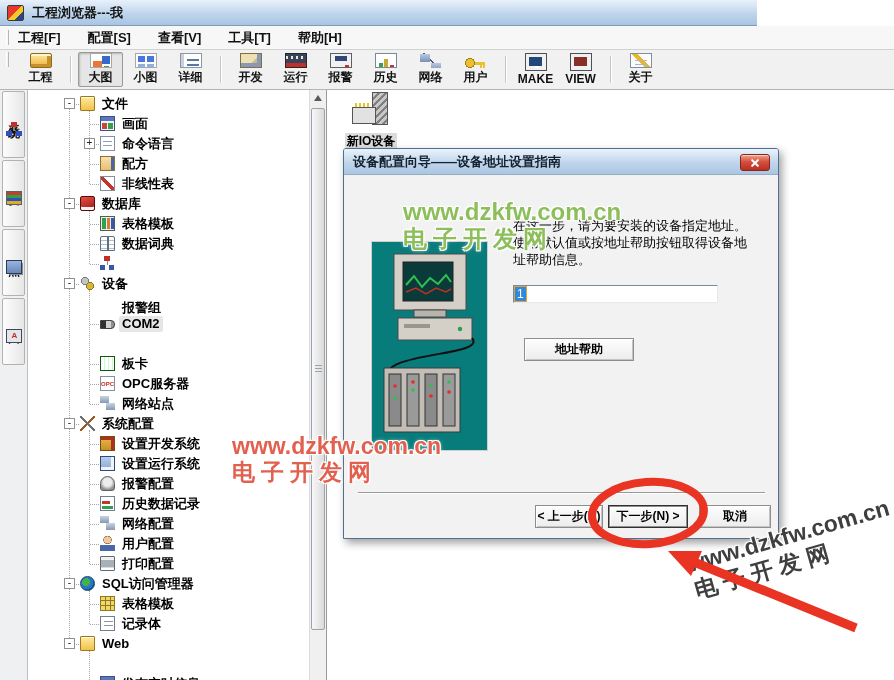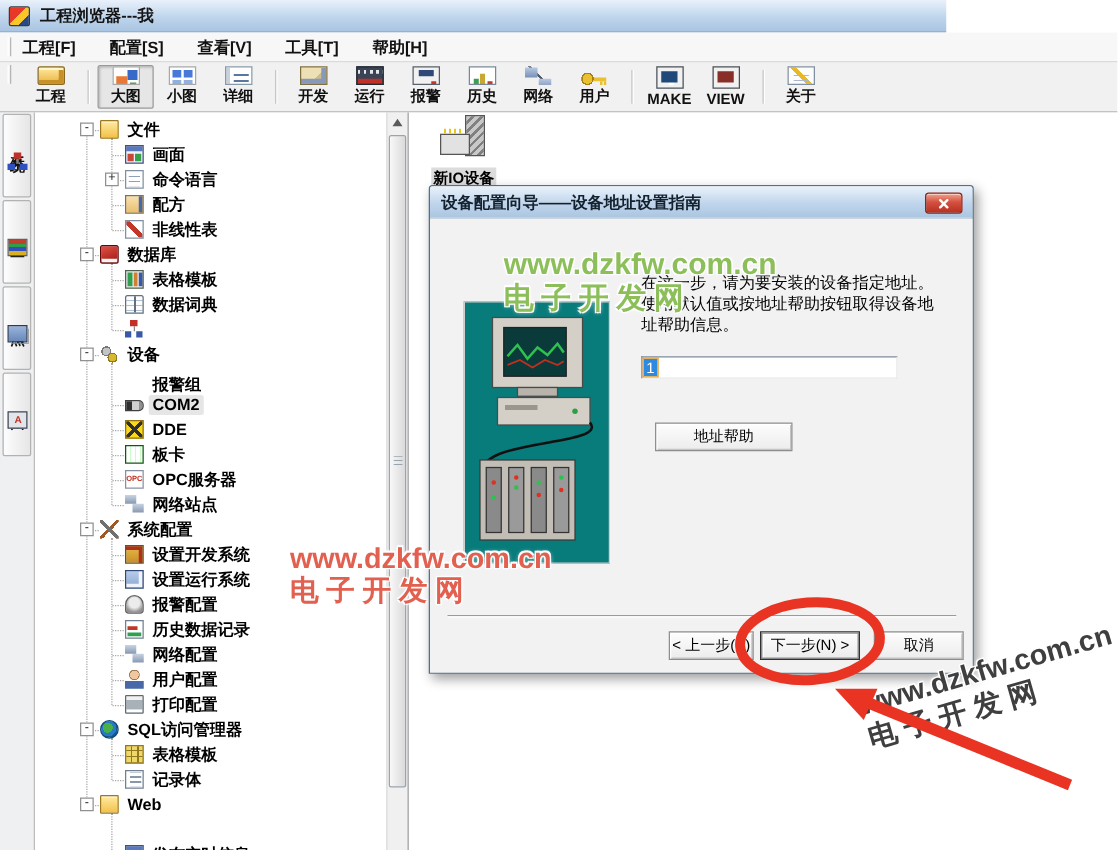--- a/index.html
+++ b/index.html
@@ -185,21 +185,21 @@
     background:#fff;border-radius:1px;}
   .dialog-close::before{transform:translate(-50%,-50%) rotate(45deg);}
   .dialog-close::after{transform:translate(-50%,-50%) rotate(-45deg);}
   .dialog-body{position:absolute;top:26px;left:0;right:0;bottom:0;background:#f2f2f2;}
   .wiz-image{position:absolute;left:27px;top:66px;width:117px;height:210px;background:#087b7b;border:1px solid #cfcfcf;}
   .wiz-text{position:absolute;left:169px;top:42px;width:250px;font-size:13px;line-height:17px;color:#000;}
   .addr-input{position:absolute;left:169px;top:110px;width:205px;height:18px;background:#fff;
     border:1px solid #7a8a99;border-bottom-color:#e8e8e8;border-right-color:#e8e8e8;
     font-size:12px;line-height:16px;padding-left:1px;}
   .addr-input .sel-text{background:#2e8ae0;color:#fff;padding:0 2px;outline:1px solid #e8a030;}
-  .btn3d{position:absolute;display:flex;align-items:center;justify-content:center;font-size:12px;font-weight:normal;
+  .btn3d{position:absolute;display:flex;align-items:center;justify-content:center;font-size:12px;font-weight:bold;
     color:#000;background:linear-gradient(#fdfdfd,#ececec);border:1px solid #8e8e8e;
     box-shadow:inset 1px 1px 0 #fff, inset -1px -1px 0 #c4c4c4;text-align:center;}
   .help-btn{left:180px;top:163px;width:110px;height:23px;}
   .wiz-note{position:absolute;left:254px;top:204px;width:150px;font-size:13px;line-height:17px;color:#000;}
   .wiz-sep{position:absolute;left:14px;right:13px;top:317px;border-top:1px solid #9a9a9a;border-bottom:1px solid #fff;}
   .btn-back{left:191px;top:330px;width:68px;height:23px;}
   .btn-next{left:264px;top:330px;width:80px;height:23px;border:1px solid #303030;
     box-shadow:inset 0 0 0 1px #8e8e8e, inset 2px 2px 0 #fff;}
   .btn-cancel{left:355px;top:330px;width:72px;height:23px;}
 
@@ -367,25 +367,20 @@
       <div class="tree-row" style="top: 184px;">
         <span class="stub" style="top: 10px; left: 42px; width: 9px;"></span>
         <span class="expand-box" style="left: 36px;">-</span>
         <span class="ti ti-device" style="left: 52px;"></span>
         <span class="tree-label" style="left: 71px;">设备</span>
       </div>
       <div class="tree-row" style="top: 224px;">
         <span class="stub" style="top: 10px; left: 62px; width: 9px;"></span>
         <span class="ti ti-com-port" style="left: 72px;"></span>
         <span class="tree-label sel" style="left: 91px;">COM2</span>
-      </div>
-      <div class="tree-row" style="top: 244px;">
-        <span class="stub" style="top: 10px; left: 62px; width: 9px;"></span>
-        <span class="ti ti-dde" style="left: 72px;"></span>
-        <span class="tree-label" style="left: 91px;">DDE</span>
       </div>
       <div class="tree-row" style="top: 264px;">
         <span class="stub" style="top: 10px; left: 62px; width: 9px;"></span>
         <span class="ti ti-board" style="left: 72px;"></span>
         <span class="tree-label" style="left: 91px;">板卡</span>
       </div>
       <div class="tree-row" style="top: 284px;">
         <span class="stub" style="top: 10px; left: 62px; width: 9px;"></span>
         <span class="ti ti-opc" style="left: 72px;"></span>
         <span class="tree-label" style="left: 91px;">OPC服务器</span>

